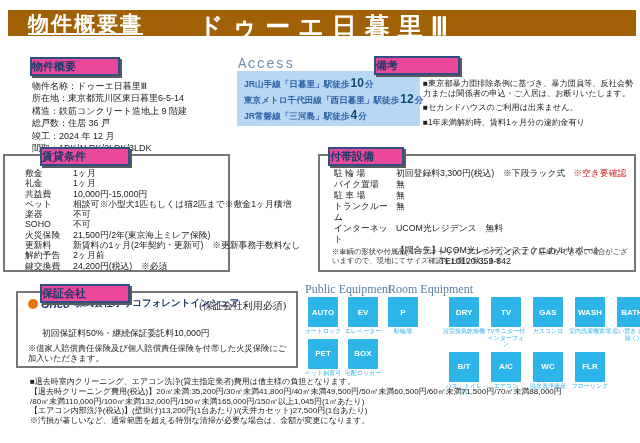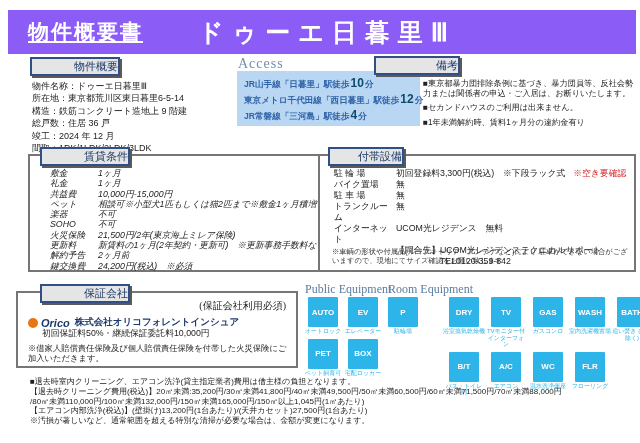--- a/index.html
+++ b/index.html
@@ -1,70 +1,70 @@
 <!DOCTYPE html>
 <html><head>
 <meta charset="utf-8">
 <style>
   html,body{margin:0;padding:0;background:#fff;}
   .page{position:relative;width:640px;height:443px;background:#ffffff;overflow:hidden;
         font-family:"Liberation Sans",sans-serif;color:#222;}
 
   
-  .banner{position:absolute;left:8px;top:10px;width:628px;height:44px;background:#8b5cf6;
-          display:flex;align-items:center;}
+  .banner{position:absolute;left:8px;top:10px;width:628px;height:26px;background:#a16207;
+          display:flex;align-items:flex-start;}
   .doc-title{font-family:"Liberation Serif",serif;font-size:21px;font-weight:bold;color:#fff;
              text-decoration:underline;letter-spacing:2px;margin-left:20px;}
   .bldg{font-family:"Liberation Serif",serif;font-size:25px;font-weight:bold;color:#fff;
         letter-spacing:8px;margin-left:55px;white-space:nowrap;}
 
   
-  .tab{position:absolute;background:#e5e5e5;border:2px solid #2f4f86;box-shadow:2px 2px 0 #5a5a5a;
-       color:#1c3a6b;font-weight:normal;font-size:11px;line-height:13px;padding:1px 0;
-       text-align:right;z-index:3;}
+  .tab{position:absolute;background:#ec4899;border:2px solid #2f4f86;box-shadow:2px 2px 0 #5a5a5a;
+       color:#1c3a6b;font-weight:bold;font-size:11px;line-height:13px;padding:1px 0;
+       text-align:left;z-index:3;}
   #tab-property{left:30px;top:57px;width:86px;}
   #tab-remarks{left:374px;top:56px;width:82px;}
   #tab-rent{left:40px;top:147px;width:86px;}
   #tab-facilities{left:328px;top:147px;width:72px;}
   #tab-guarantor{left:40px;top:284px;width:86px;}
 
   
   .prop-lines{position:absolute;left:32px;top:80px;font-size:9px;line-height:12.4px;white-space:nowrap;}
 
   
-  .access-title{position:absolute;left:238px;top:56px;font-family:Liberation Serif, serif;
+  .access-title{position:absolute;left:238px;top:56px;font-family:Liberation Mono, monospace;
                 font-size:14px;color:#6f8faf;letter-spacing:1px;}
   .access-box{position:absolute;left:237px;top:71px;width:183px;height:55px;background:#b9d7f2;
               padding:5px 7px;box-sizing:border-box;}
   .access-line{font-size:8.6px;font-weight:bold;color:#2f62a8;line-height:15px;white-space:nowrap;}
   .access-num{color:#0c4a6e;font-size:12px;padding:0 1px;}
 
   
   .remarks{position:absolute;left:423px;top:79px;width:214px;font-size:8.2px;line-height:10.2px;}
   .remarks .rm{margin-bottom:4px;}
 
   
   .box{position:absolute;border:2px solid #767676;background:#fff;box-sizing:border-box;}
-  #box-rent{left:28px;top:154px;width:292px;height:118px;font-style:italic;}
+  #box-rent{left:3px;top:154px;width:227px;height:118px;}
   #box-facilities{left:318px;top:154px;width:318px;height:118px;}
   #box-guarantor{left:16px;top:291px;width:282px;height:77px;}
 
   .rows{position:absolute;font-size:8.8px;}
   #rent-rows{left:20px;top:12px;right:4px;line-height:10.3px;}
   #fac-rows{left:14px;top:12px;right:4px;line-height:11px;}
   .row{display:flex;}
   #rent-rows .lbl{width:48px;flex:none;}
   #fac-rows .lbl{width:62px;flex:none;}
   .val{white-space:nowrap;}
   .red{color:#d22222;margin-left:8px;}
   .fac-note{position:absolute;left:12px;bottom:4px;right:6px;font-size:7.3px;line-height:8.8px;color:#333;}
 
   
   .g-required{position:absolute;right:10px;top:6px;font-family:"Liberation Serif",serif;font-size:10px;}
-  .g-company{position:absolute;left:10px;top:23px;display:flex;align-items:center;justify-content:space-between;}
+  .g-company{position:absolute;left:10px;top:4px;display:flex;align-items:center;justify-content:space-between;}
   .orico-dot{width:10px;height:10px;border-radius:50%;background:#e87511;margin-right:3px;}
   .orico-word{color:#1c3a6b;font-weight:bold;font-size:11px;margin-right:5px;font-style:italic;}
   .g-company-name{color:#1c3a6b;font-weight:bold;font-size:9.5px;}
   .g-fee{position:absolute;left:24px;top:35px;font-size:8.8px;}
   .g-note{position:absolute;left:10px;top:50px;right:8px;font-size:8.3px;line-height:10px;}
 
   
   .eq-title{position:absolute;font-family:"Liberation Serif",serif;font-size:12px;color:#5b7c9e;white-space:nowrap;}
   #pub-title{left:305px;top:282px;}
   #room-title{left:388px;top:282px;}

